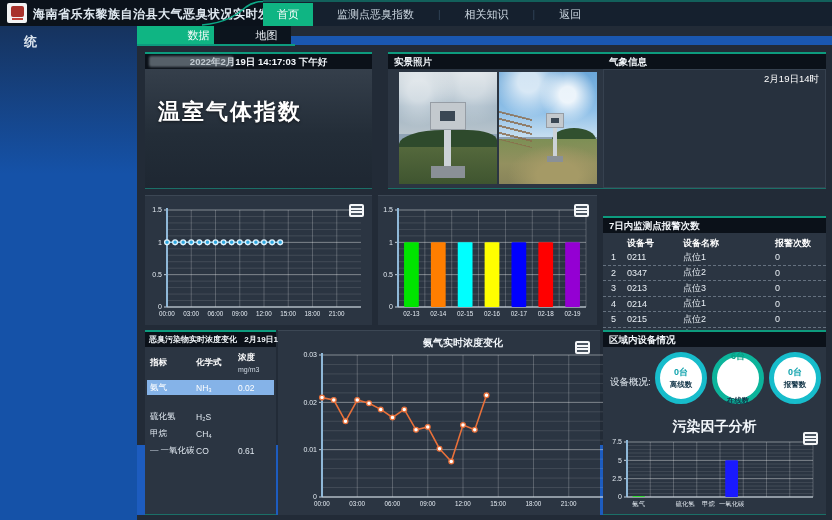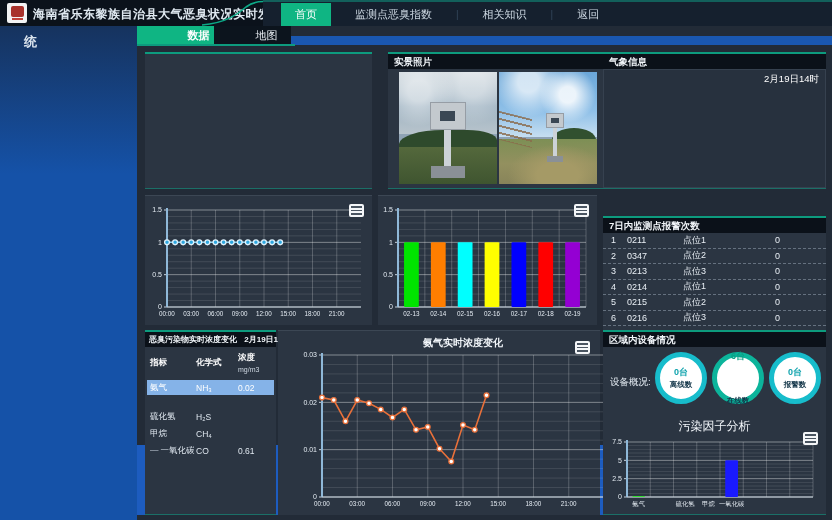--- a/index.html
+++ b/index.html
@@ -8,32 +8,32 @@
 
   
   .topbar { position:absolute; left:0; top:0; width:832px; height:26px; background:#0b121b; z-index:5; }
   .logo { position:absolute; left:7px; top:3px; width:20px; height:20px; background:#f2f3f4; border-radius:2px;
           display:flex; flex-direction:column; align-items:center; justify-content:center; gap:1px; }
   .logo-glyph { width:13px; height:11px; background:#a8322c; border-radius:2px; }
   .logo-sub { width:11px; height:2px; background:#c0423a; }
   .topbar-title { position:absolute; left:33px; top:6px; font-size:12px; font-weight:bold; color:#dfe8f0; letter-spacing:0.5px; white-space:nowrap; }
   .swoosh { position:absolute; left:200px; top:0; }
   .nav-bg { position:absolute; left:263px; top:0; width:569px; height:26px; background:#15202e;
-            border-top:2px solid rgba(16,150,130,.55); display:flex; align-items:center; gap:14px; padding-left:18px; }
+            border-top:2px solid rgba(16,150,130,.55); display:flex; align-items:center; gap:14px; padding-left:0; }
   .nav-item { color:#cdd8e2; font-size:11px; padding:3px 10px; cursor:pointer; white-space:nowrap; }
   .nav-item.active { background:#0fb583; color:#fff; padding:4px 14px; }
   .nav-sep { color:#33465c; font-size:10px; }
 
   
   .sidebar { position:absolute; left:0; top:26px; width:137px; height:494px;
              background:linear-gradient(180deg,#16335e 0%,#1552a8 30%,#1552a8 100%); z-index:1; }
   .sidebar-overflow { position:absolute; left:24px; top:7px; color:#dbe4ee; font-size:13px; font-weight:bold; }
   .tab { position:absolute; top:26px; width:77px; height:18px; line-height:18px; text-align:center;
          font-size:11px; color:#e8edf2; background:#0c141d; cursor:pointer; z-index:4; }
-  .tab.active { background:#0fb583; color:#fff; font-weight:bold;padding-left:46px; }
+  .tab.active { background:#0fb583; color:#fff; font-weight:normal;padding-left:46px; }
   .tab-underline { position:absolute; left:137px; top:44px; width:158px; height:2px; background:#0d9b7e; z-index:4; }
   .blue-strip { position:absolute; left:291px; top:36px; width:541px; height:9px; background:#1a57b0; z-index:3; }
   .blue-under { position:absolute; left:137px; top:445px; width:470px; height:70px; background:#1d5cbf; z-index:1; }
 
   
   .panel { position:absolute; background:#2b3542; border-top:2px solid #0d9b7e; border-bottom:1px solid rgba(14,158,134,.55); z-index:2; }
   .panel.chartpanel { border-top:1px solid #3c4754; border-bottom:none; }
   .p-head { height:15px; line-height:15px; background:#0b1119; color:#f2f6fa; font-size:9.5px; font-weight:bold;
             padding:0 6px; position:relative; white-space:nowrap; }
   .p-head .time-right { position:absolute; right:6px; top:0; font-weight:bold; }
@@ -101,21 +101,21 @@
 
   #p-nh3 { left:278px; top:330px; width:322px; height:185px; }
 
   #p-devices { left:603px; top:330px; width:223px; height:185px; }
   .overview-label { position:absolute; left:7px; top:44px; color:#e6edf4; font-size:9.5px; }
   .stats-row { position:absolute; left:52px; top:20px; width:166px; display:flex; justify-content:space-between; }
   .stat-circle { width:52px; height:52px; border-radius:50%; background:#fff; display:flex; flex-direction:column;
                  align-items:center; justify-content:center; }
   .stat-value { font-size:9px; font-weight:bold; }
   .stat-label { font-size:7.5px; font-weight:bold; color:#15374a; margin-top:1px; }
-  .analysis-title { position:absolute; left:0; top:86px; width:100%; text-align:center; color:#f2f6fa; font-size:12px; font-weight:normal; }
+  .analysis-title { position:absolute; left:0; top:86px; width:100%; text-align:center; color:#f2f6fa; font-size:14px; font-weight:bold; }
 
   svg { font-family:"Liberation Sans","DejaVu Sans",sans-serif; display:block; }
 </style>
 </head>
 <body>
 
 <div id="app">
 
   <div class="topbar">
     <div class="logo">
@@ -141,20 +141,27 @@
   </div>
   <div id="tab-container">
       <div class="tab active" style="left: 137px;">数据</div>
       <div class="tab" style="left: 214px; padding-left: 28px;">地图</div>
     </div>
   <div class="tab-underline"></div>
   <div class="blue-strip"></div>
   <div class="blue-under"></div>
 
   <div class="panel" id="p-greeting">
+    <div class="p-head">
+      <span class="blur-blob"></span>
+      <span>2022年2月19日  14:17:03 下午好</span>
+    </div>
+    <div class="greet-body">
+      <div class="headline">温室气体指数</div>
+    </div>
   </div>
 
   <div class="panel" id="p-photos">
     <div class="p-head">实景照片</div>
     <div class="photo-row">
       <div class="photo">
         <div class="ph1-sky"></div>
         <div class="ph1-trees"></div>
         <div class="ph1-grass"></div>
         <div class="station" style="bottom:6px;">
@@ -319,20 +326,26 @@
       </div>
     <div class="toolbox" style="right:8px;top:8px;">
         <i></i>
         <i></i>
         <i></i>
       </div>
   </div>
 
   <div class="panel" id="p-alarm">
     <div class="p-head">7日内监测点报警次数</div>
+    <div id="alarm-head" class="t-grid t-headrow">
+        <span></span>
+        <span>设备号</span>
+        <span>设备名称</span>
+        <span>报警次数</span>
+      </div>
     <div id="alarm-rows">
         <div class="t-grid t-row">
           <span>1</span>
           <span>0211</span>
           <span>点位1</span>
           <span>0</span>
         </div>
         <div class="t-grid t-row">
           <span>2</span>
           <span>0347</span>

